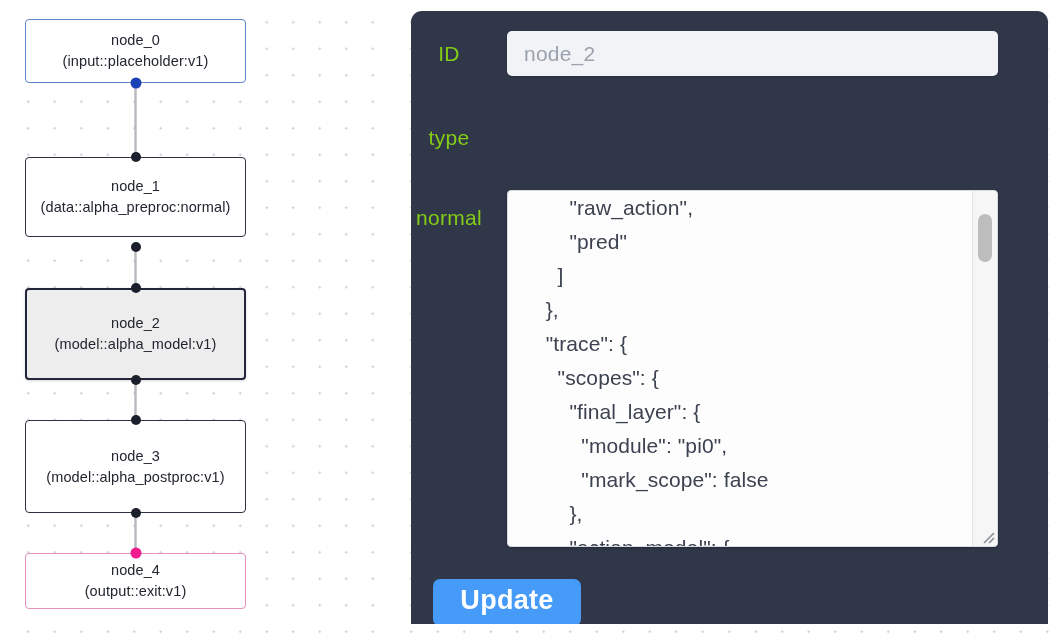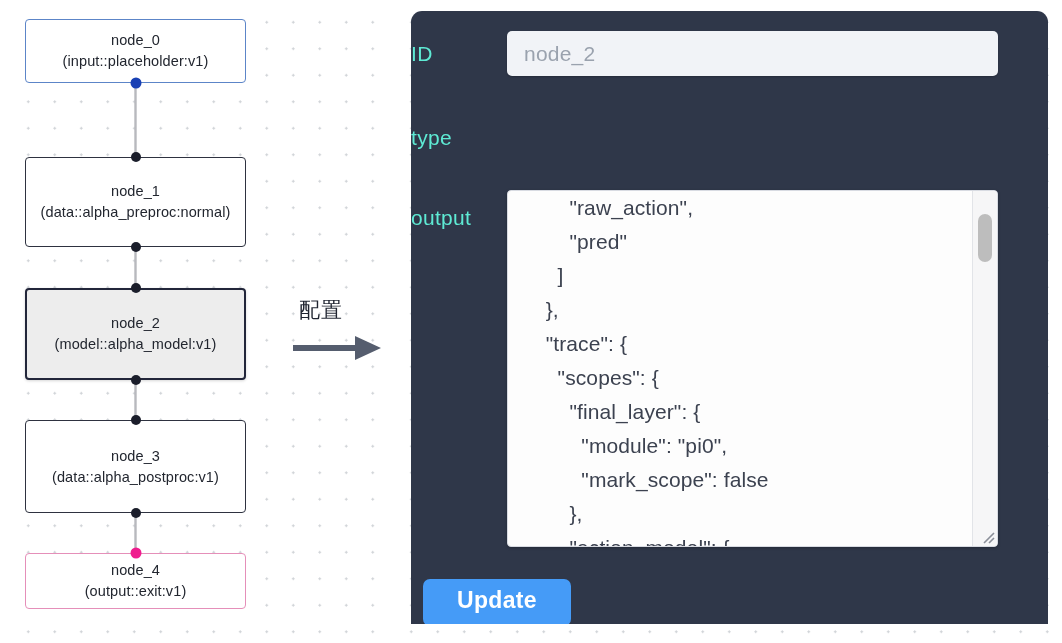--- a/index.html
+++ b/index.html
@@ -148,24 +148,24 @@
   }
 
   .field-row {
     position: absolute;
     display: flex;
     align-items: center;
   }
   .field-label {
     width: 96px;
     flex: 0 0 96px;
-    text-align: left;
+    text-align: center;
     padding-right: 20px;
     box-sizing: border-box;
-    color: #5eead4;
+    color: #84cc16;
     font-size: 21px;
     letter-spacing: .3px;
   }
   .field-label.top-aligned {
     align-self: flex-start;
     padding-top: 16px;
   }
   .text-input {
     box-sizing: border-box;
     height: 45px;
@@ -234,29 +234,29 @@
   .resize-grip {
     position: absolute;
     right: 2px;
     bottom: 2px;
     width: 16px;
     height: 16px;
   }
 
   .update-button {
     position: absolute;
-    left: 12px;
+    left: 22px;
     top: 568px;
     width: 148px;
     height: 47px;
     background: #459bf7;
     border: none;
     border-radius: 7px;
     color: #ffffff;
-    font-size: 23px;
+    font-size: 27px;
     font-weight: bold;
     letter-spacing: .3px;
     font-family: "Liberation Sans", sans-serif;
     text-align: center;
     line-height: 42px;
     cursor: pointer;
   }
 </style>
 </head>
 <body>
@@ -271,72 +271,66 @@
       <line x1="131.5" y1="380" x2="131.5" y2="420" stroke="#b8b9be" stroke-width="2.4"></line>
       <line x1="131.5" y1="513" x2="131.5" y2="553" stroke="#b8b9be" stroke-width="2.4"></line>
     </svg>
 
     <div class="node accent-blue" style="top:19px; height:64px;">
       <span class="label">node_0
 (input::placeholder:v1)</span>
     </div>
     <div class="port blue" style="left:131.5px; top:83px;"></div>
 
-    <div class="node" style="top:157px; height:90px;">
+    <div class="node" style="top:157px; height:80px;">
       <span class="label">node_1
 (data::alpha_preproc:normal)</span>
     </div>
     <div class="port" style="left:131.5px; top:157px;"></div>
     <div class="port" style="left:131.5px; top:247px;"></div>
 
     <div class="node selected" style="top:288px; height:92px;">
       <span class="label">node_2
 (model::alpha_model:v1)</span>
     </div>
     <div class="port" style="left:131.5px; top:288px;"></div>
     <div class="port" style="left:131.5px; top:380px;"></div>
 
     <div class="node" style="top:420px; height:93px;">
       <span class="label">node_3
-(data::alpha_postproc:v1)</span>
+(model::alpha_postproc:v1)</span>
     </div>
     <div class="port" style="left:131.5px; top:420px;"></div>
     <div class="port" style="left:131.5px; top:513px;"></div>
 
     <div class="node accent-pink" style="top:553px; height:56px;">
       <span class="label">node_4
 (output::exit:v1)</span>
     </div>
     <div class="port pink" style="left:131.5px; top:553px;"></div>
   </div>
 
-  <div class="transition">
-    <span class="transition-label">配置</span>
-    <svg width="100" height="40" viewBox="0 0 100 40" style="position:absolute;left:0;top:32px;">
-      <path d="M0 17 L62 17 L62 8 L88 20 L62 32 L62 23 L0 23 Z" fill="#555d6e"></path>
-    </svg>
-  </div>
 
   <div class="inspector-backdrop"></div>
 
   <div class="inspector">
 
     <div class="watermark">alpha-trace</div>
 
     <div class="field-row" id="row-id">
       <div class="field-label">ID</div>
       <input class="text-input" type="text" readonly="" value="node_2" style="">
     </div>
 
     <div class="field-row" id="row-type">
       <div class="field-label">type</div>
     </div>
 
     <div class="field-row" id="row-config">
-      <div class="field-label top-aligned">output</div>
+      <div class="field-label top-aligned">normal</div>
       <div class="config-box">
         <pre class="config-text">        "raw_action",
         "pred"
       ]
     },
     "trace": {
       "scopes": {
         "final_layer": {
           "module": "pi0",
           "mark_scope": false

